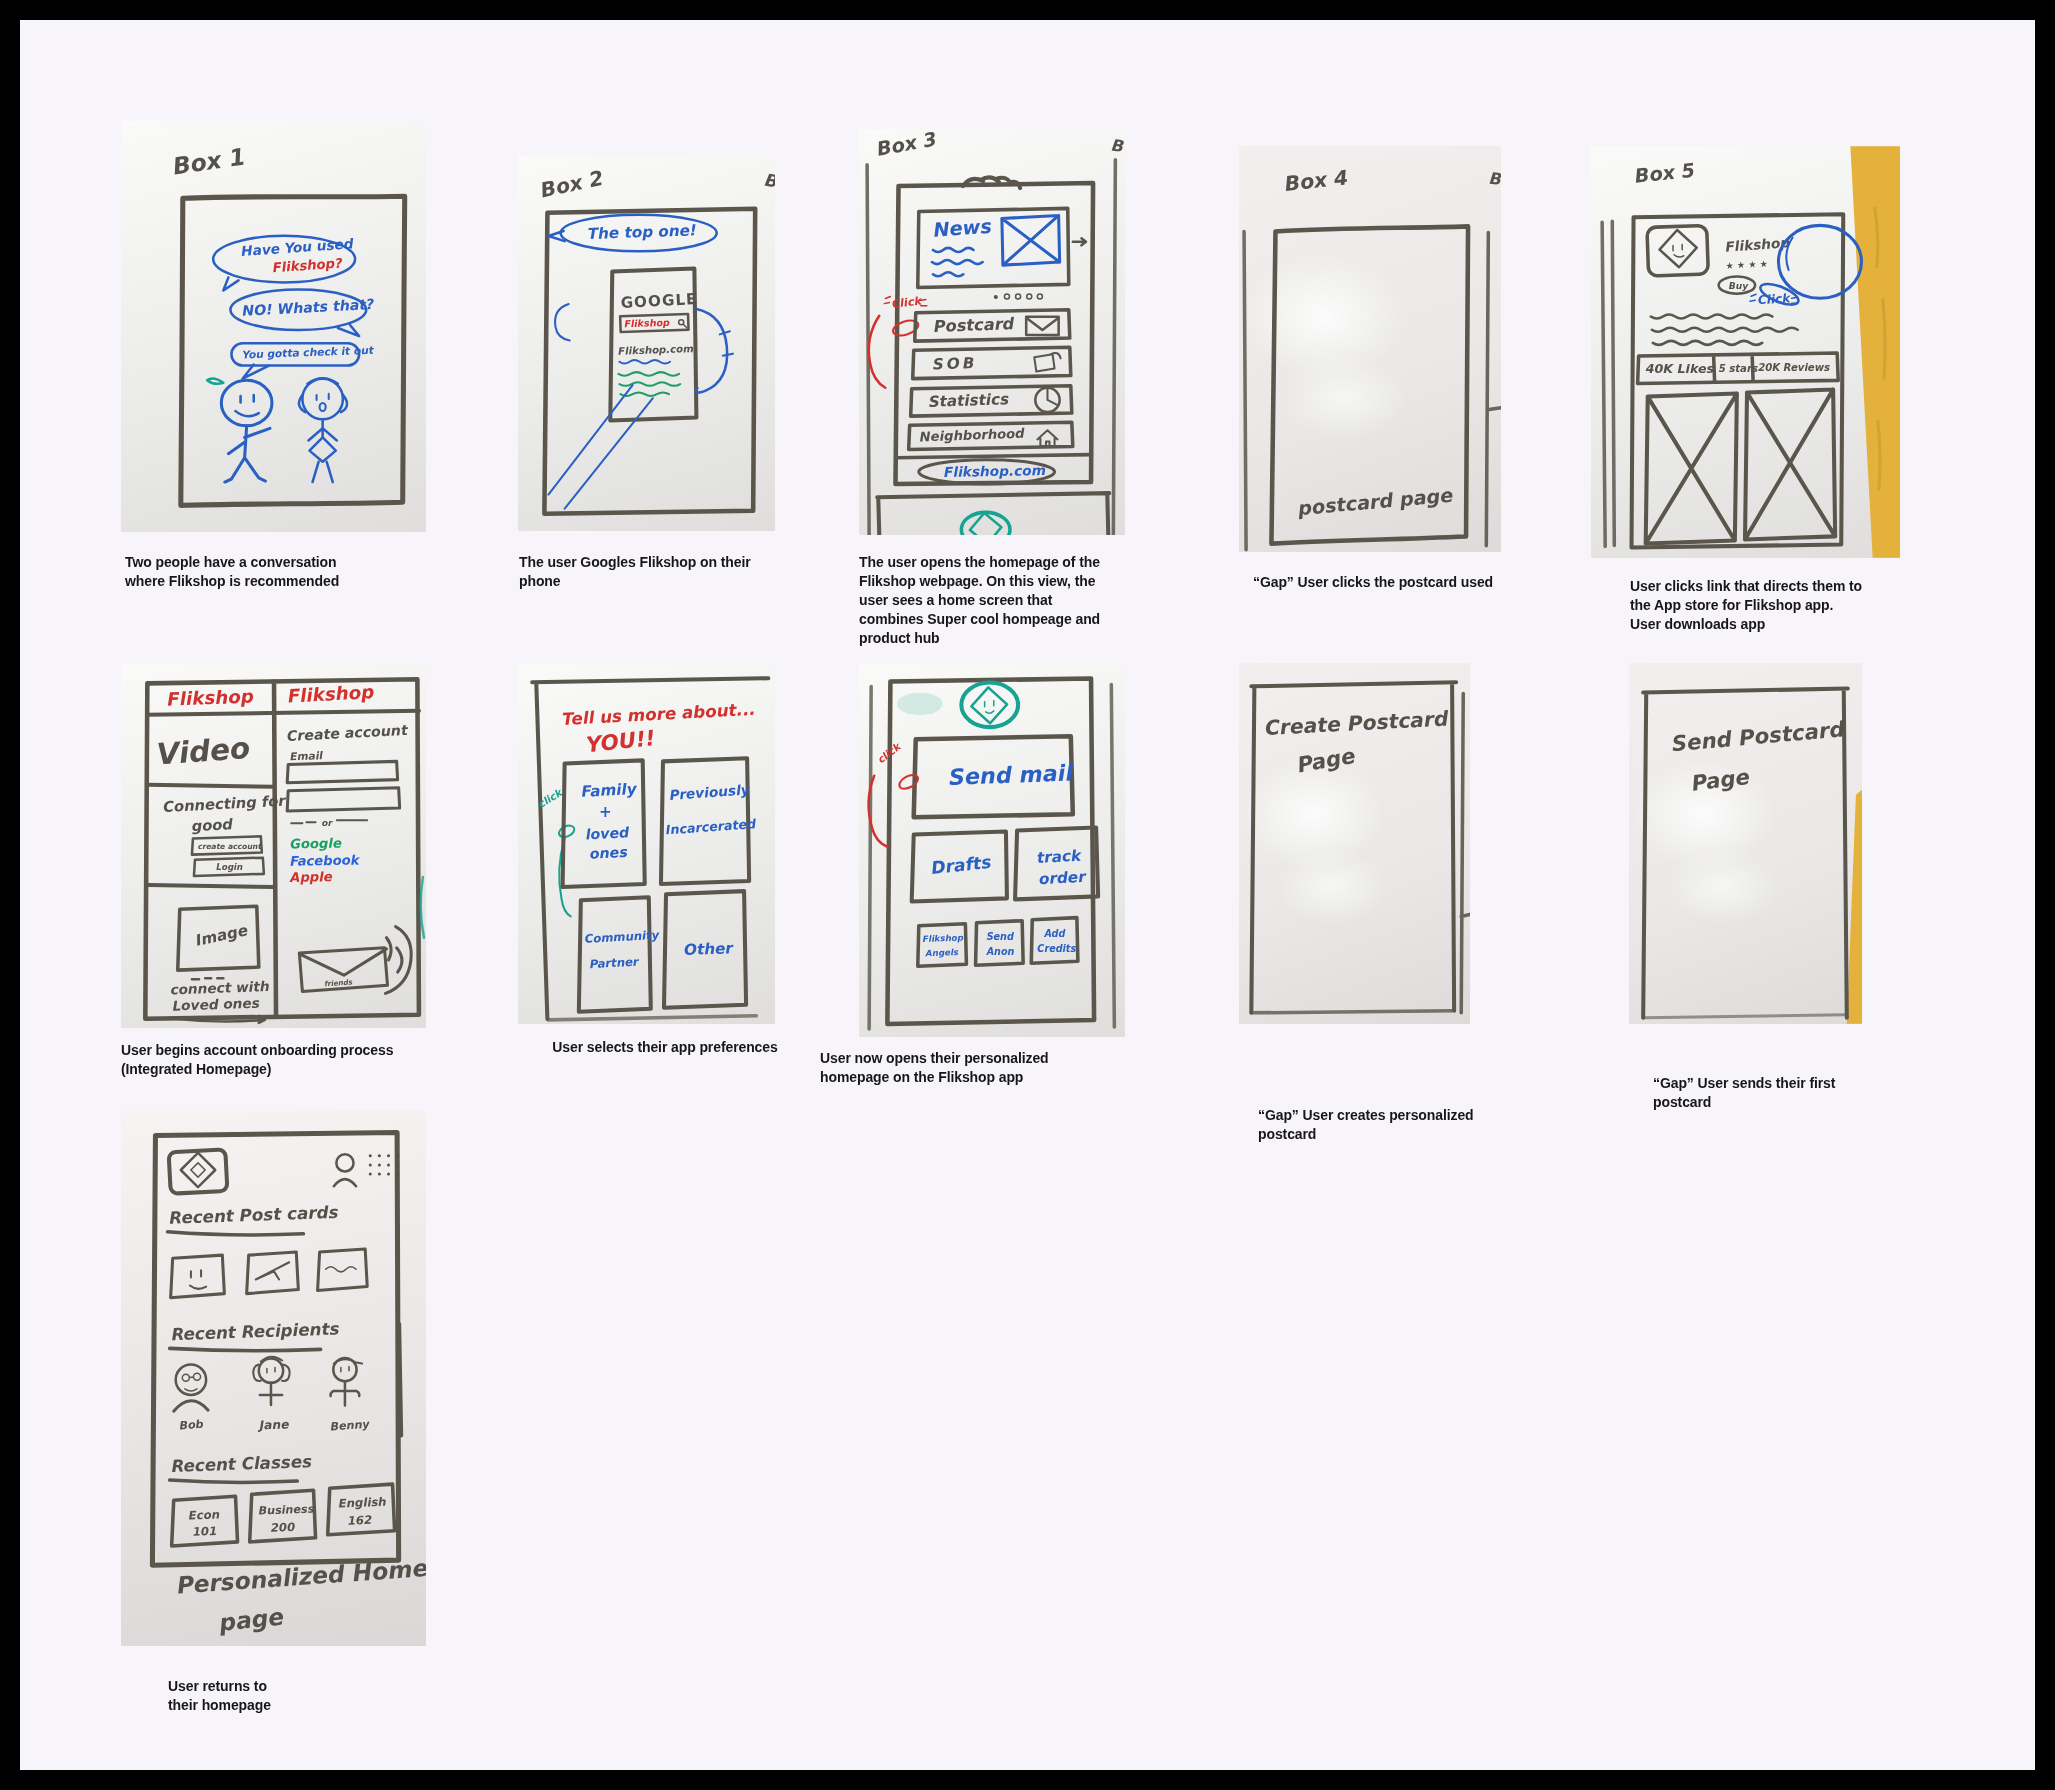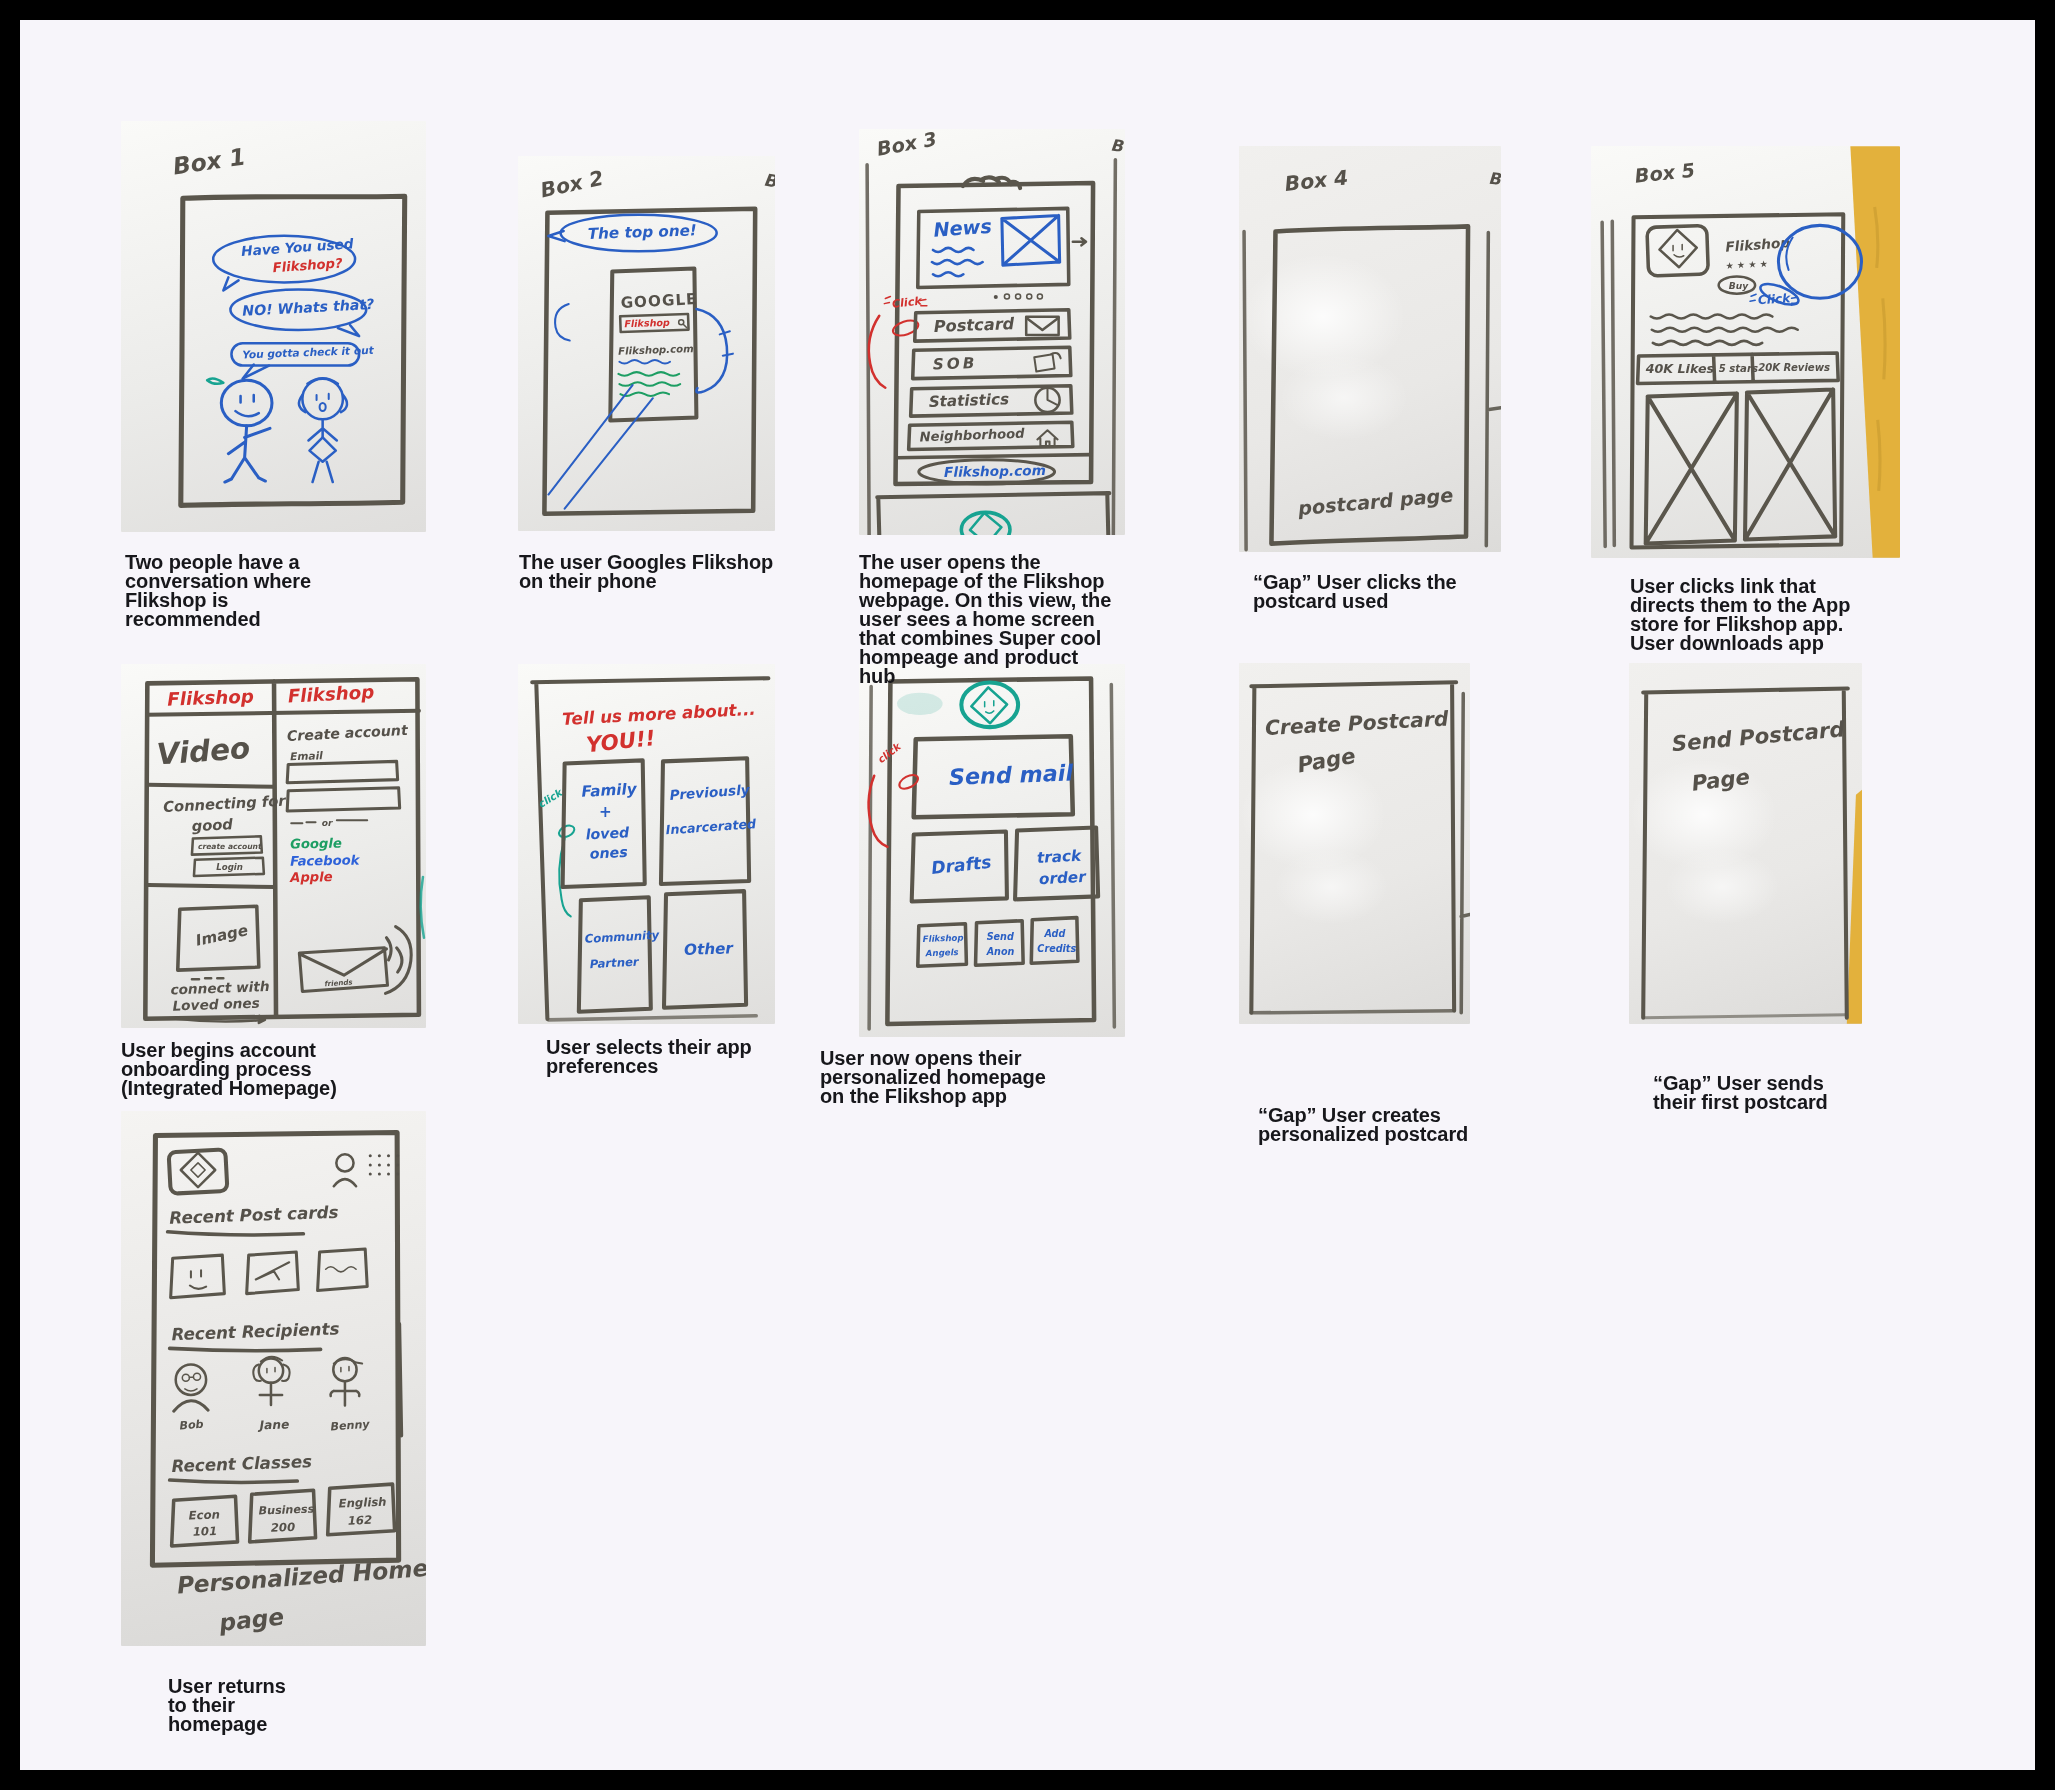--- a/index.html
+++ b/index.html
@@ -9,21 +9,21 @@
   }
   .board{position:absolute;left:20px;top:20px;width:2015px;height:1750px;background:#f7f5fa;}
   .photo{position:absolute;overflow:hidden;border-radius:1px;
     background:linear-gradient(165deg,#fafaf8 0%,#ececea 55%,#dfdedc 100%);}
   .photo.glare{background:
     radial-gradient(ellipse 45% 22% at 32% 42%, rgba(255,255,255,.85), rgba(255,255,255,0) 70%),
     radial-gradient(ellipse 35% 15% at 40% 62%, rgba(255,255,255,.6), rgba(255,255,255,0) 70%),
     linear-gradient(160deg,#f1f0ee 0%,#e9e8e6 60%,#dcdbd9 100%);}
   .photo.dim{background:linear-gradient(170deg,#f5f4f2 0%,#e7e6e4 55%,#d9d8d6 100%);}
   .photo svg{position:absolute;left:0;top:0;width:100%;height:100%;}
-  .caption{position:absolute;font-weight:bold;font-size:20px;line-height:19px;
+  .caption{position:absolute;font-weight:bold;font-size:14px;line-height:19px;
     color:#17171b;letter-spacing:-0.1px;}
   
   .sk{stroke:#5a564c;fill:none;stroke-linecap:round;stroke-linejoin:round;}
   .sb{stroke:#2a5fc4;fill:none;stroke-linecap:round;stroke-linejoin:round;}
   .sr{stroke:#d2312e;fill:none;stroke-linecap:round;stroke-linejoin:round;}
   .st{stroke:#17a391;fill:none;stroke-linecap:round;stroke-linejoin:round;}
   .sg{stroke:#1d9e63;fill:none;stroke-linecap:round;stroke-linejoin:round;}
   
   text{font-family:"DejaVu Sans",sans-serif;font-weight:bold;}
   .fk{fill:#55514a;} .fb{fill:#2a5fc4;} .fr{fill:#d2312e;} .ft{fill:#17a391;}
@@ -474,20 +474,20 @@
       <text class="fk hand" x="196" y="1026" font-size="46" transform="rotate(-6 196 1026)">page</text>
     </svg>
   </div>
 
   <div class="caption" style="left:105px;top:533px;width:244px;">Two people have a conversation where Flikshop is recommended</div>
   <div class="caption" style="left:499px;top:533px;width:264px;">The user Googles Flikshop on their phone</div>
   <div class="caption" style="left:839px;top:533px;width:254px;">The user opens the homepage of the Flikshop webpage. On this view, the user sees a home screen that combines Super cool hompeage and product hub</div>
   <div class="caption" style="left:1233px;top:553px;width:264px;">“Gap” User clicks the postcard used</div>
   <div class="caption" style="left:1610px;top:557px;width:233px;">User clicks link that directs them to the App store for Flikshop app. User downloads app</div>
   <div class="caption" style="left:101px;top:1021px;width:284px;">User begins account onboarding process (Integrated Homepage)</div>
-  <div class="caption" style="left:526px;top:1018px;width:238px;">User selects their app preferences</div>
+  <div class="caption" style="left:526px;top:1018px;width:238px;text-align:center;">User selects their app preferences</div>
   <div class="caption" style="left:800px;top:1029px;width:249px;">User now opens their personalized homepage on the Flikshop app</div>
   <div class="caption" style="left:1238px;top:1086px;width:218px;">“Gap” User creates personalized postcard</div>
   <div class="caption" style="left:1633px;top:1030px;width:203px;margin-top:24px;">“Gap” User sends their first postcard</div>
   <div class="caption" style="left:148px;top:1657px;width:132px;">User returns to their homepage</div>
 
 </div>
 
 
 </body></html>

